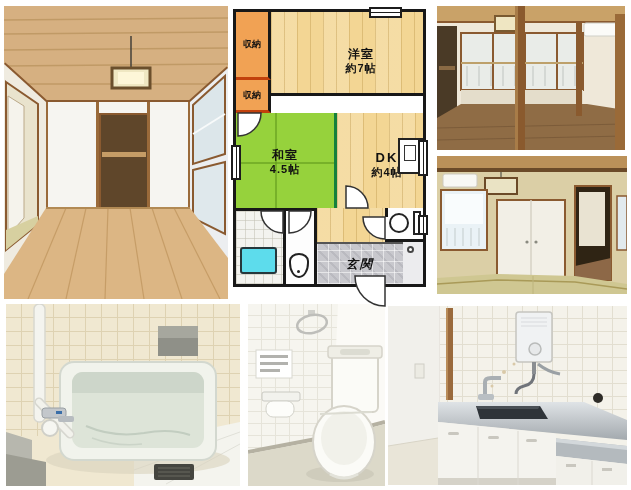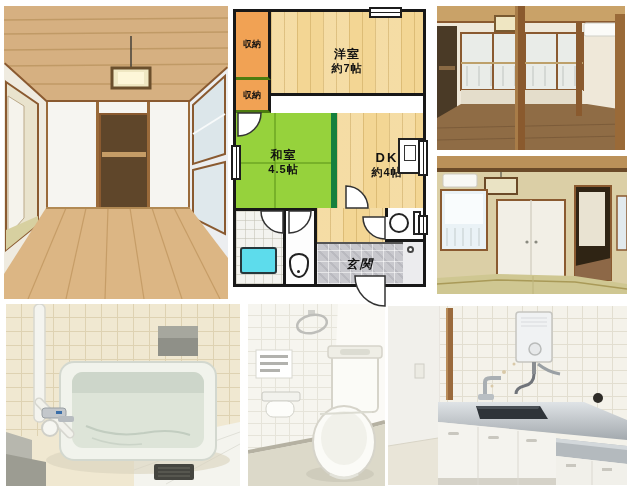--- a/index.html
+++ b/index.html
@@ -8,21 +8,21 @@
   .photo{position:absolute;overflow:hidden;background:#e8e6e0;}
   .photo svg{display:block;}
 
   
   #floorplan{position:absolute;left:233px;top:9px;width:193px;height:278px;
     box-sizing:border-box;border:3px solid #181818;background:#ffffff;}
   #floorplan *{box-sizing:border-box;}
   .fp{position:absolute;}
   .room-label{position:absolute;width:100%;text-align:center;color:#111;
     font-weight:bold;line-height:1.15;letter-spacing:1px;pointer-events:none;}
-  .closet{background:#f1a254;border-right:3px solid #181818;border-bottom:3px solid #4d7c0f;
+  .closet{background:#f1a254;border-right:3px solid #181818;border-bottom:3px solid #c2410c;
     display:flex;align-items:center;justify-content:center;}
   .closet span{font-size:9px;font-weight:bold;color:#111;letter-spacing:0px;}
   .wood{background-color:#f3d694;
     background-image:repeating-linear-gradient(90deg, rgba(175,135,55,.32) 0 1px, rgba(0,0,0,0) 1px 13px),
                      repeating-linear-gradient(90deg, rgba(255,255,255,.16) 0 26px, rgba(0,0,0,0) 26px 52px);}
   .tatami{background-color:#96d23c;}
   .tatami .mat-v{position:absolute;left:40%;top:0;width:2px;height:100%;background:rgba(95,150,25,.55);}
   .tatami .mat-h{position:absolute;left:0;top:52%;width:100%;height:2px;background:rgba(95,150,25,.55);}
   .wall{background:#181818;}
   .tilebath{background-color:#f3f3ef;
@@ -127,27 +127,27 @@
   </figure>
 
   <div id="floorplan">
 
     <div class="fp closet" style="left:0;top:0;width:35px;height:68px;">
       <span>収納</span>
     </div>
     <div class="fp closet" style="left:0;top:68px;width:35px;height:33px;">
       <span>収納</span>
     </div>
-    <div class="fp wood" style="left:35px;top:0;width:152px;height:84px;border-bottom:3px solid #181818;">
+    <div class="fp wood" style="left:35px;top:0;width:152px;height:84px;border-bottom:3px solid #181818;padding-left:14px;">
       <div class="room-label" style="top:36px;">
         <div class="lbl-line1">洋室</div>
         <div class="lbl-line2">約7帖</div>
       </div>
     </div>
-    <div class="fp tatami" style="left:0;top:101px;width:103px;height:95px;border-right:8px solid #15803d;">
+    <div class="fp tatami" style="left:0;top:101px;width:103px;height:95px;border-right:5px solid #15803d;">
       <div class="mat-v"></div>
         <div class="mat-h"></div>
       <div class="room-label" style="top:36px;">
         <div class="lbl-line1">和室</div>
         <div class="lbl-line2">4.5帖</div>
       </div>
     </div>
     <div class="fp wood" style="left:101px;top:101px;width:86px;height:95px;">
       <div class="room-label" style="top:38px;padding-left:14px;">
         <div class="lbl-dk1">DK</div>

